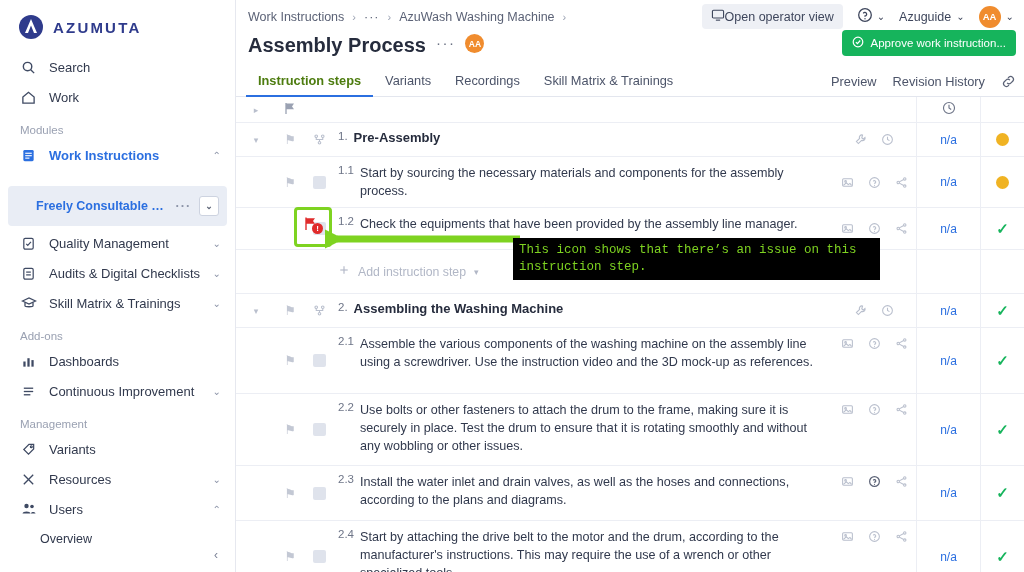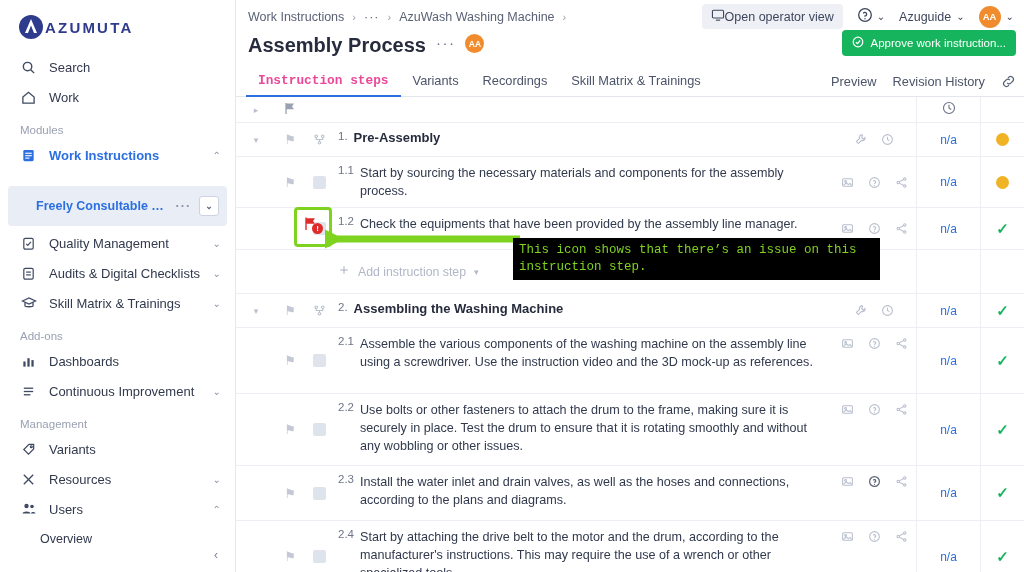--- a/index.html
+++ b/index.html
@@ -16,21 +16,21 @@
 
   
   .sidebar {
     width: 236px; height: 572px;
     background: #ffffff;
     border-right: 1px solid #e6e8ef;
     position: relative;
     flex: 0 0 236px;
   }
   .brand {
-    display: flex; align-items: center; gap: 1px;
+    display: flex; align-items: center; gap: 9px;
     padding: 14px 16px 12px 18px;
   }
   .brand-mark {
     width: 26px; height: 26px; position: relative;
   }
   .brand-name {
     font-size: 15px; letter-spacing: 2.2px; font-weight: 700; color: #2f3b8c;
   }
   .nav-item {
     display: flex; align-items: center; gap: 12px;
@@ -111,21 +111,21 @@
   }
 
   .tabs {
     display: flex; align-items: center; gap: 0;
     border-bottom: 1px solid #e3e6ee; padding: 0 10px; height: 32px; margin-top: 6px;
     position: relative;
   }
   .tab {
     padding: 0 12px; height: 32px; line-height: 32px; font-size: 12.8px; color: #4c5469; cursor: pointer;
   }
-  .tab.active { color: #ec4899; font-weight: 700; box-shadow: inset 0 -2px 0 0 #2b6fe0; font-family: Liberation Mono, monospace; }
+  .tab.active { color: #4d7c0f; font-weight: 700; box-shadow: inset 0 -2px 0 0 #2b6fe0; }
   .tabs-right { position: absolute; right: 8px; top: 0; display: flex; align-items: center; gap: 16px; height: 32px; }
   .tabs-right .t { font-size: 12.8px; color: #4c5469; cursor: pointer; }
 
   
   .table { width: 100%; }
   .row {
     display: flex; align-items: stretch;
     border-bottom: 1px solid #eceef4;
     min-height: 34px;
   }

